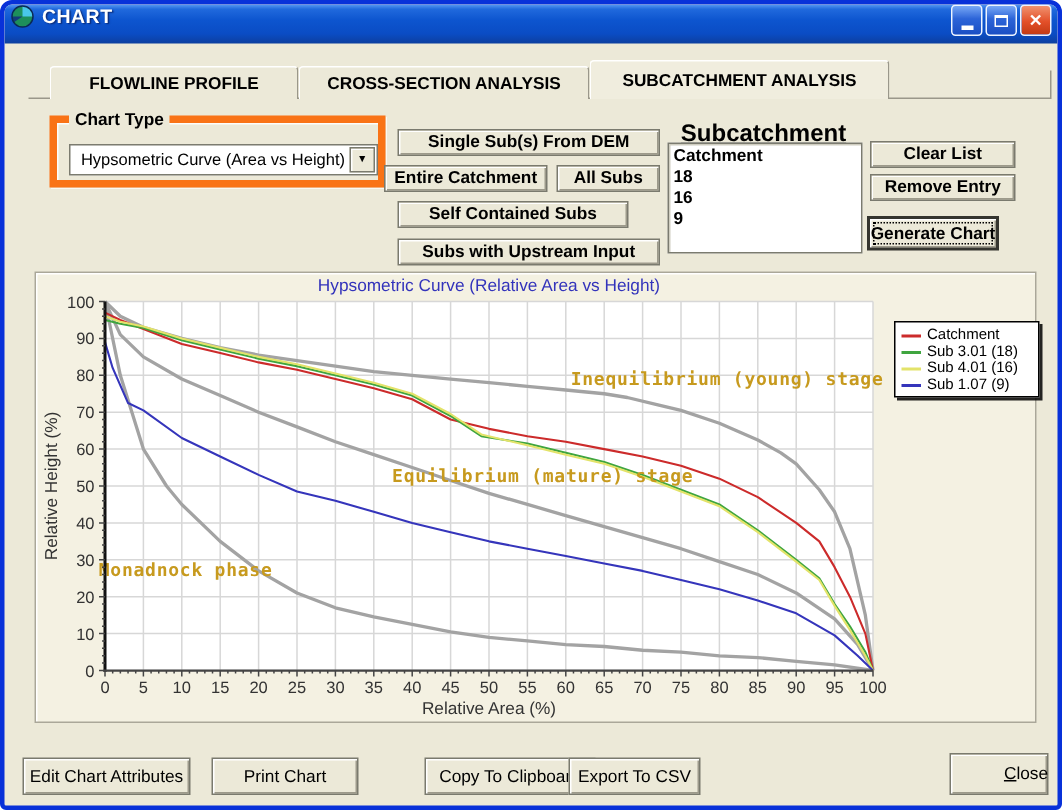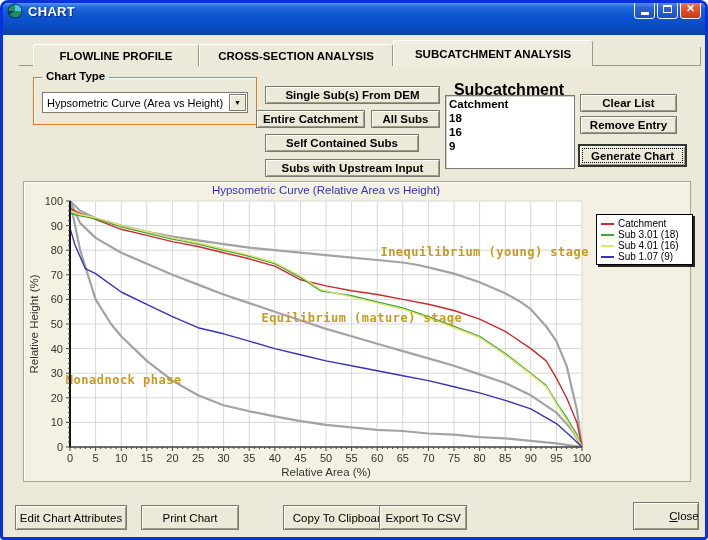--- a/index.html
+++ b/index.html
@@ -5,21 +5,21 @@
   html,body{margin:0;padding:0;background:#fff;}
   *{box-sizing:border-box;}
   body{font-family:"Liberation Sans",sans-serif;}
 
   .window{position:relative;width:708px;height:540px;background:#ece9d8;
     border:3px solid #0831d9;border-radius:8px 8px 4px 4px;overflow:hidden;}
 
   
   .titlebar{position:absolute;left:0;top:0;right:0;height:26px;
     background:linear-gradient(180deg,#5698f2 0%,#2069dd 12%,#0d55cf 40%,#0a4cc4 75%,#0d3f9f 100%);
-    display:flex;align-items:flex-end;padding:16px 4px;}
+    display:flex;align-items:flex-start;padding:0 4px;}
   .title-text{color:#fff;font-weight:bold;font-size:13px;margin-left:5px;
     text-shadow:1px 1px 1px #0a2a77;letter-spacing:.3px;}
   .win-btns{margin-left:auto;display:flex;gap:2px;}
   .wbtn{width:21px;height:21px;border:1px solid #eef4ff;border-radius:3px;
     display:flex;align-items:center;justify-content:center;color:#fff;
     font-size:11px;font-weight:bold;cursor:default;}
   .wbtn.blue{background:linear-gradient(180deg,#78a8f6 0%,#2c64d8 45%,#1a4fc4 100%);}
   .wbtn.red{background:linear-gradient(180deg,#f0926f 0%,#e35029 55%,#c33a14 100%);}
   .glyph-min{display:block;width:8px;height:3px;background:#fff;margin-top:10px;}
   .glyph-max{display:block;width:9px;height:8px;border:1px solid #fff;border-top:2px solid #fff;}
@@ -38,21 +38,21 @@
   
   .xpbtn{position:absolute;background:#ece9d8;border:1px solid #7a7a6e;
     box-shadow:inset 1px 1px 0 #ffffff,inset -1px -1px 0 #9d9a8b;
     display:flex;align-items:center;justify-content:center;
     font-size:11.5px;font-weight:bold;color:#000;cursor:default;}
   .xpbtn.plain{font-weight:normal;}
   .xpbtn.default{border:2px solid #35352f;outline:1px dotted #000;outline-offset:-5px;}
 
   
   .group{position:absolute;left:28px;top:74px;width:224px;height:48px;
-    border:1px solid #f97316;box-shadow:inset 1px 1px 0 rgba(255,255,255,.9),1px 1px 0 rgba(255,255,255,.7);}
+    border:5px solid #f97316;box-shadow:inset 1px 1px 0 rgba(255,255,255,.9),1px 1px 0 rgba(255,255,255,.7);text-align:center;}
   .group-label{position:absolute;left:8px;top:-8px;background:#ece9d8;padding:0 4px;
     font-size:11.5px;font-weight:bold;}
   .combo{position:absolute;left:8px;top:14px;width:206px;height:21px;background:#fff;
     border:1px solid #7b7b6f;display:flex;align-items:center;}
   .combo-text{flex:1;font-size:11px;padding-left:4px;white-space:nowrap;overflow:hidden;}
   .combo-btn{width:17px;height:17px;margin-right:1px;background:#ece9d8;border:1px solid #7a7a6e;
     box-shadow:inset 1px 1px 0 #fff;display:flex;align-items:center;justify-content:center;
     font-size:7px;color:#000;}
 
   
@@ -136,21 +136,21 @@
   <div class="sublabel">Subcatchment IDs</div>
   <div class="listbox" id="sub-list">
       <div class="lbitem">Catchment</div>
       <div class="lbitem">18</div>
       <div class="lbitem">16</div>
       <div class="lbitem">9</div>
     </div>
 
   <div class="xpbtn" style="left:577px;top:91px;width:97px;height:18px;">Clear List</div>
   <div class="xpbtn" style="left:577px;top:113px;width:97px;height:18px;">Remove Entry</div>
-  <div class="xpbtn default" style="left:575px;top:141px;width:109px;height:23px;">Generate Chart</div>
+  <div class="xpbtn default" style="left:575px;top:141px;width:88px;height:23px;">Generate Chart</div>
 
   <div class="chart-panel">
     <svg id="chart-svg" width="668" height="301">
         <rect x="46" y="19" width="512" height="246" fill="#ffffff"></rect>
         <line x1="46" y1="19" x2="46" y2="265" stroke="#d7d7d7" stroke-width="1"></line>
         <line x1="71.6" y1="19" x2="71.6" y2="265" stroke="#d7d7d7" stroke-width="1"></line>
         <line x1="97.2" y1="19" x2="97.2" y2="265" stroke="#d7d7d7" stroke-width="1"></line>
         <line x1="122.8" y1="19" x2="122.8" y2="265" stroke="#d7d7d7" stroke-width="1"></line>
         <line x1="148.4" y1="19" x2="148.4" y2="265" stroke="#d7d7d7" stroke-width="1"></line>
         <line x1="174" y1="19" x2="174" y2="265" stroke="#d7d7d7" stroke-width="1"></line>

